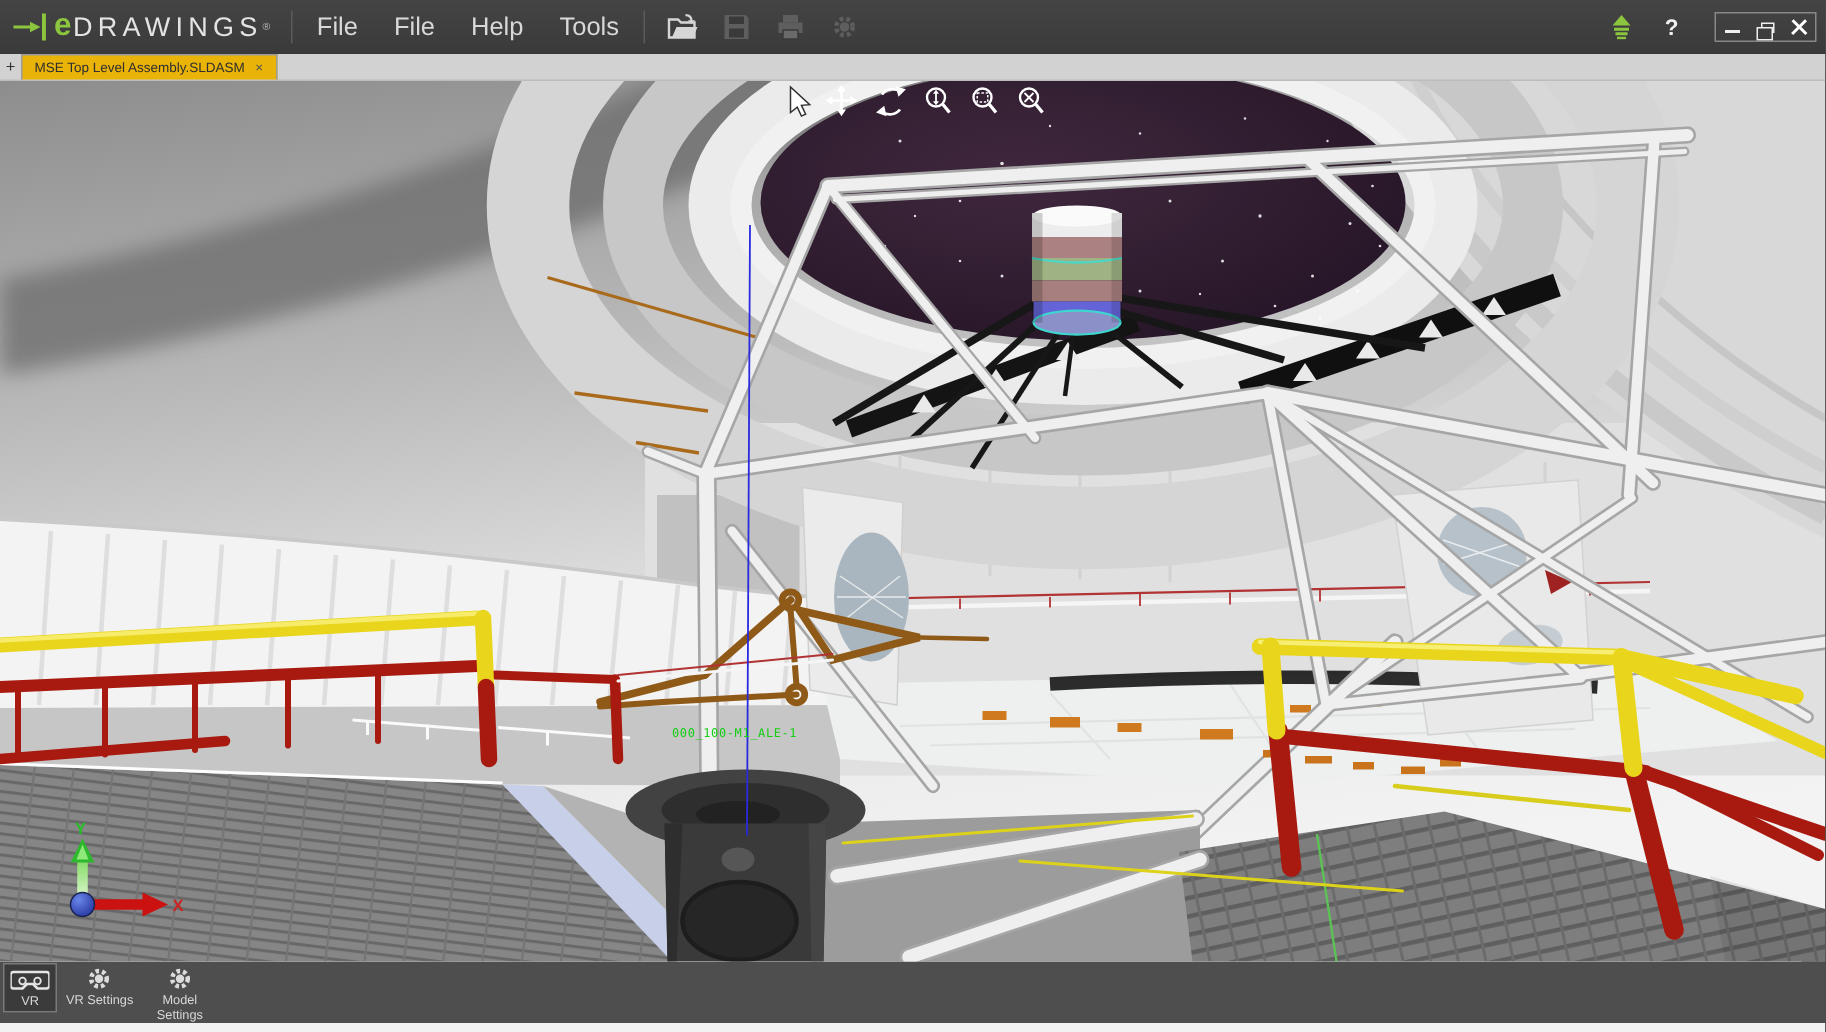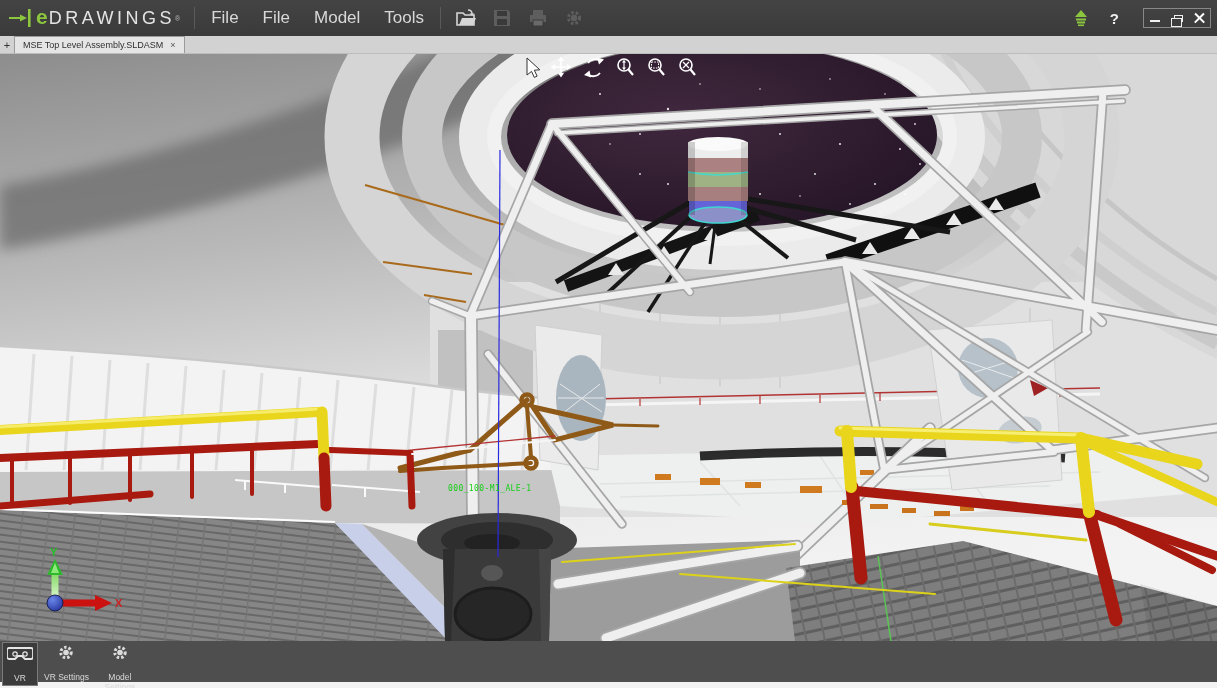--- a/index.html
+++ b/index.html
@@ -23,30 +23,30 @@
   .wbtn{width:22px;height:18px;display:flex;align-items:center;justify-content:center;position:relative;}
   .ic-min{width:10px;height:2px;background:#efefef;margin-top:6px;}
   .ic-rest{width:9px;height:7px;border:1.5px solid #efefef;position:relative;margin-left:3px;}
   .ic-rest:before{content:"";position:absolute;left:-4px;top:2px;width:9px;height:7px;border:1.5px solid #efefef;background:#3e3e3e;}
   .ic-close{position:relative;width:11px;height:11px;}
   .ic-close:before,.ic-close:after{content:"";position:absolute;left:-1px;top:4.5px;width:13px;height:2.4px;background:#fff;}
   .ic-close:before{transform:rotate(45deg);} .ic-close:after{transform:rotate(-45deg);}
   
   .tabbar{height:18px;background:#d2d2d2;display:flex;align-items:stretch;border-bottom:1px solid #bcbcbc;}
   .newtab{width:14px;display:flex;align-items:center;justify-content:center;font-size:11px;color:#333;}
-  .tab{display:flex;align-items:center;gap:7px;padding:0 8px;background:#e5e5e5;border:1px solid #9b9b9b;border-bottom:none;font-size:9px;color:#2f2f2f;}
+  .tab{display:flex;align-items:center;gap:7px;padding:0 8px;background:#eab308;border:1px solid #9b9b9b;border-bottom:none;font-size:9px;color:#2f2f2f;}
   .tab .cl{font-size:9px;color:#555;}
   
   .viewport{position:relative;width:1201px;height:587px;background:#cfcfcf;}
   .viewport svg{display:block;}
   
   .btoolbar{height:41px;background:#4e4e4e;display:flex;align-items:flex-start;padding:1px 0 0 2px;gap:2px;}
   .bitem{display:flex;flex-direction:column;align-items:center;padding:2px 4px 1px;color:#d8d8d8;font-size:8.5px;line-height:1.15;text-align:center;}
   .bitem.active{background:#3b3b3b;border:1px solid #7a7a7a;}
-  .bitem .lbl{margin-top:12px;white-space:pre-line;}
+  .bitem .lbl{margin-top:1px;white-space:pre-line;}
   .bitem .lbl.wrap{width:42px;}
   .statusbar{height:6px;background:#f2f2f2;}
 </style>
 </head>
 <body>
 
 <div class="win">
 
   <div class="titlebar">
     <div class="brand">
@@ -56,21 +56,21 @@
         <rect x="20" y="2" width="2.6" height="18" fill="#8cc63e"></rect>
       </svg>
       <span class="e">e</span>
       <span class="nm">DRAWINGS</span>
       <span class="rg">®</span>
     </div>
     <div class="vsep"></div>
     <div class="menu">
       <span class="mi">File</span>
       <span class="mi">File</span>
-      <span class="mi">Model</span>
+      <span class="mi">Help</span>
       <span class="mi">Tools</span>
     </div>
     <div class="vsep"></div>
     <div class="tbar">
       <span class="tbtn">
         <svg width="22" height="20" viewBox="0 0 22 20">
           <path d="M2,5 L8,5 L10,7 L19,7 L19,17 L2,17 Z" fill="none" stroke="#d6d6d6" stroke-width="1.6"></path>
           <path d="M4,17 L7,10 L21,10 L18,17 Z" fill="#d6d6d6"></path>
           <path d="M13,2 q4,0 4,4" fill="none" stroke="#d6d6d6" stroke-width="1.5"></path>
           <polygon points="17,8 14.5,5.5 19.5,5.5" fill="#d6d6d6"></polygon>

